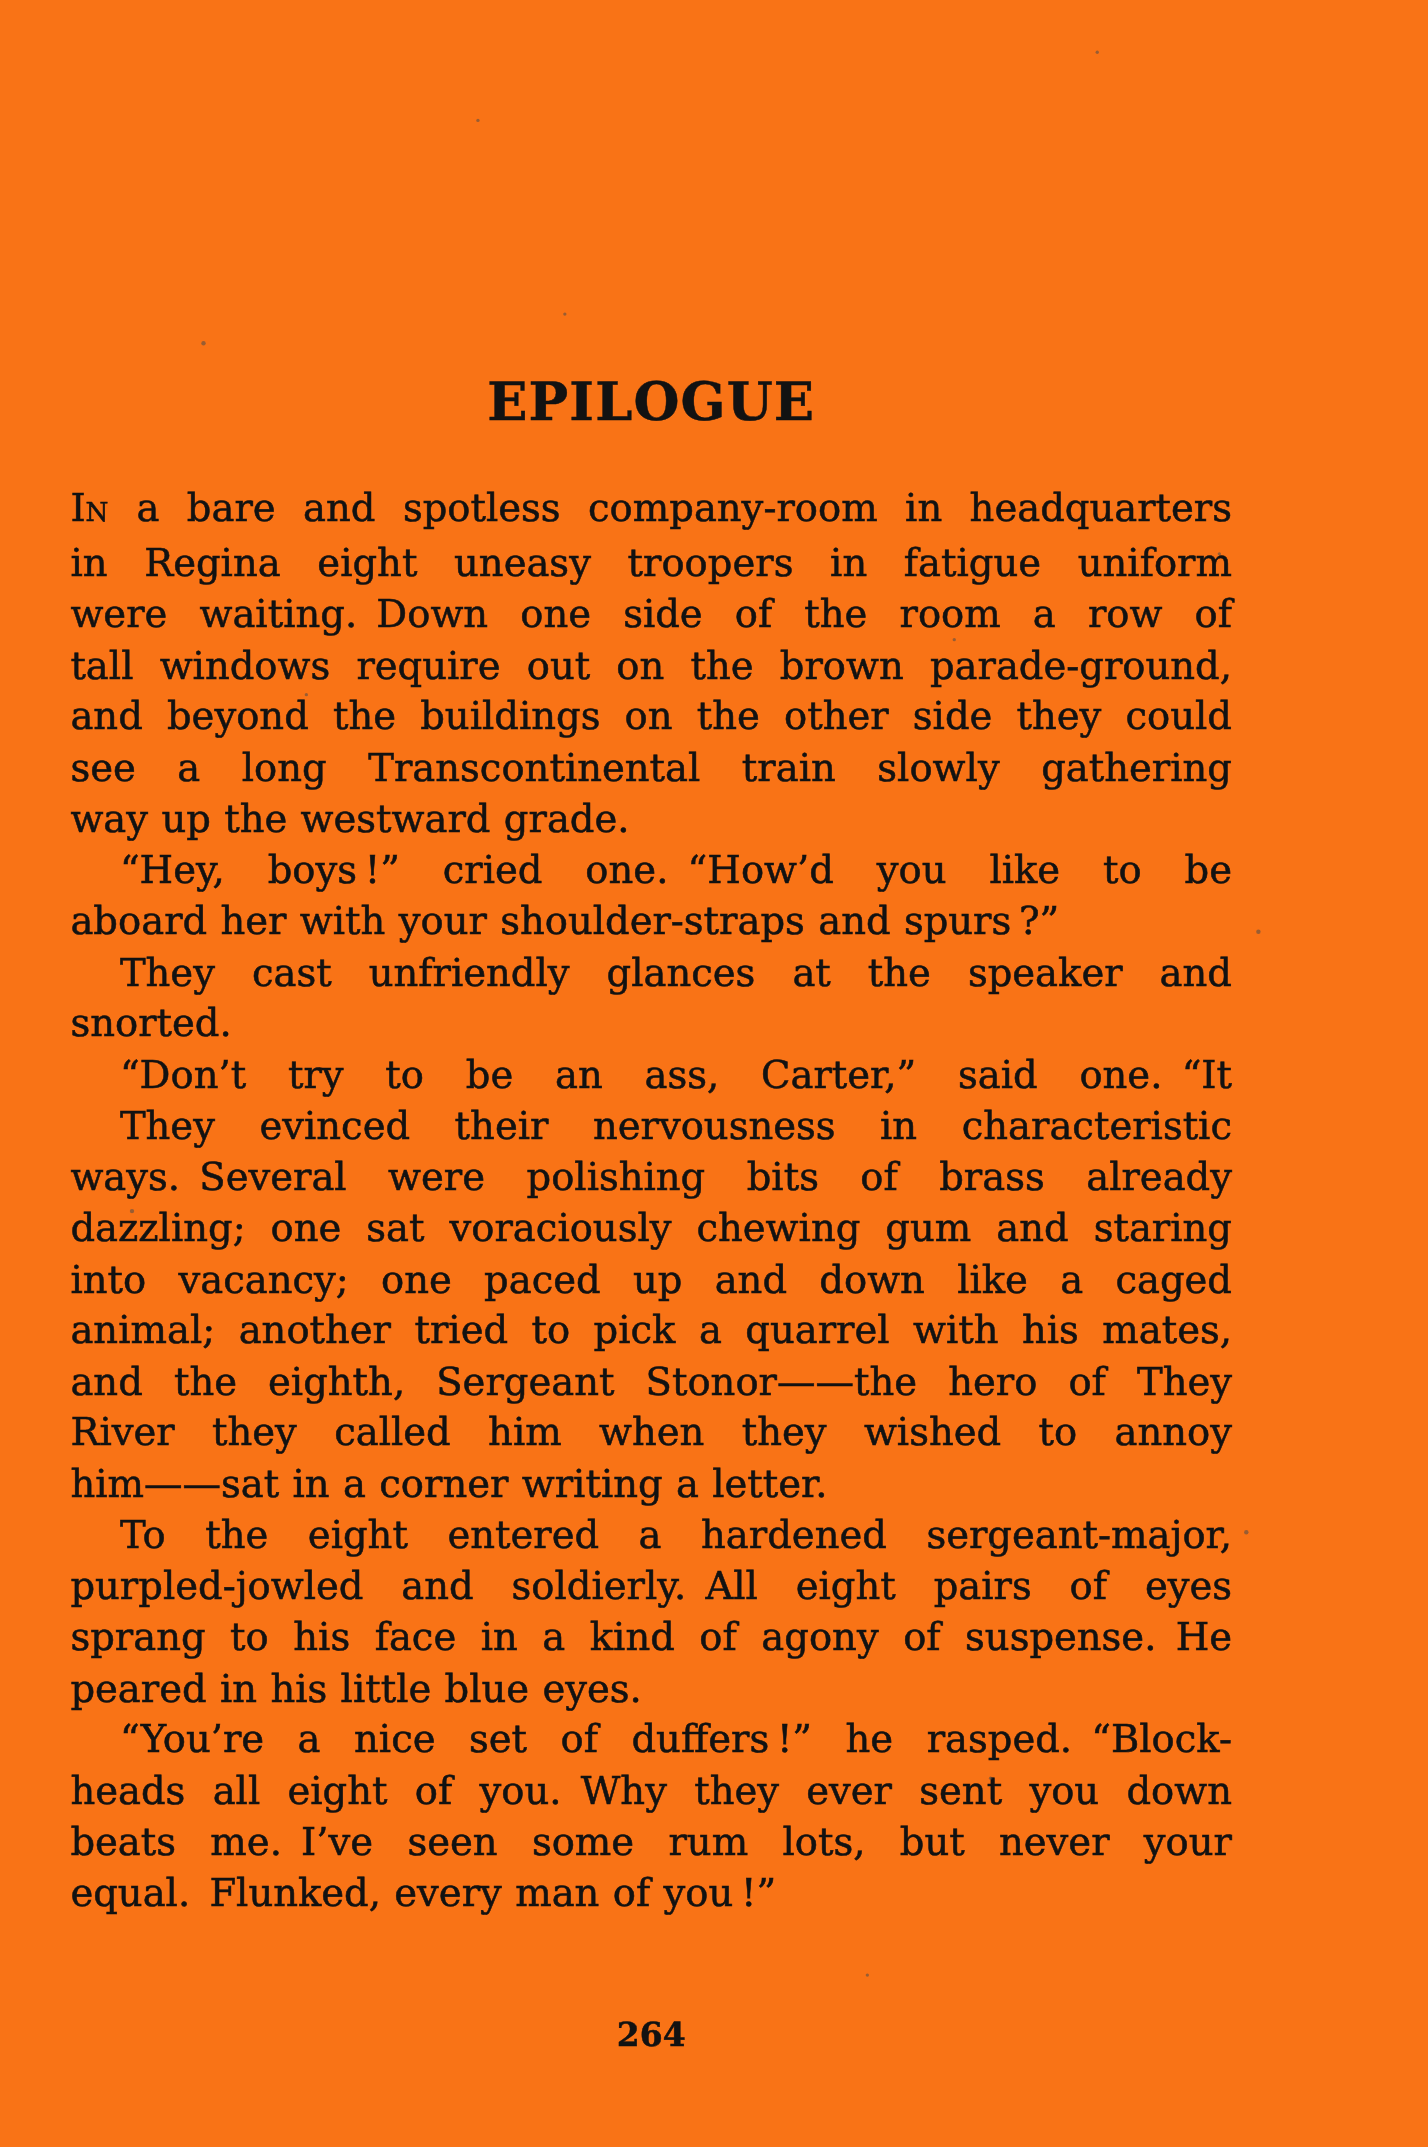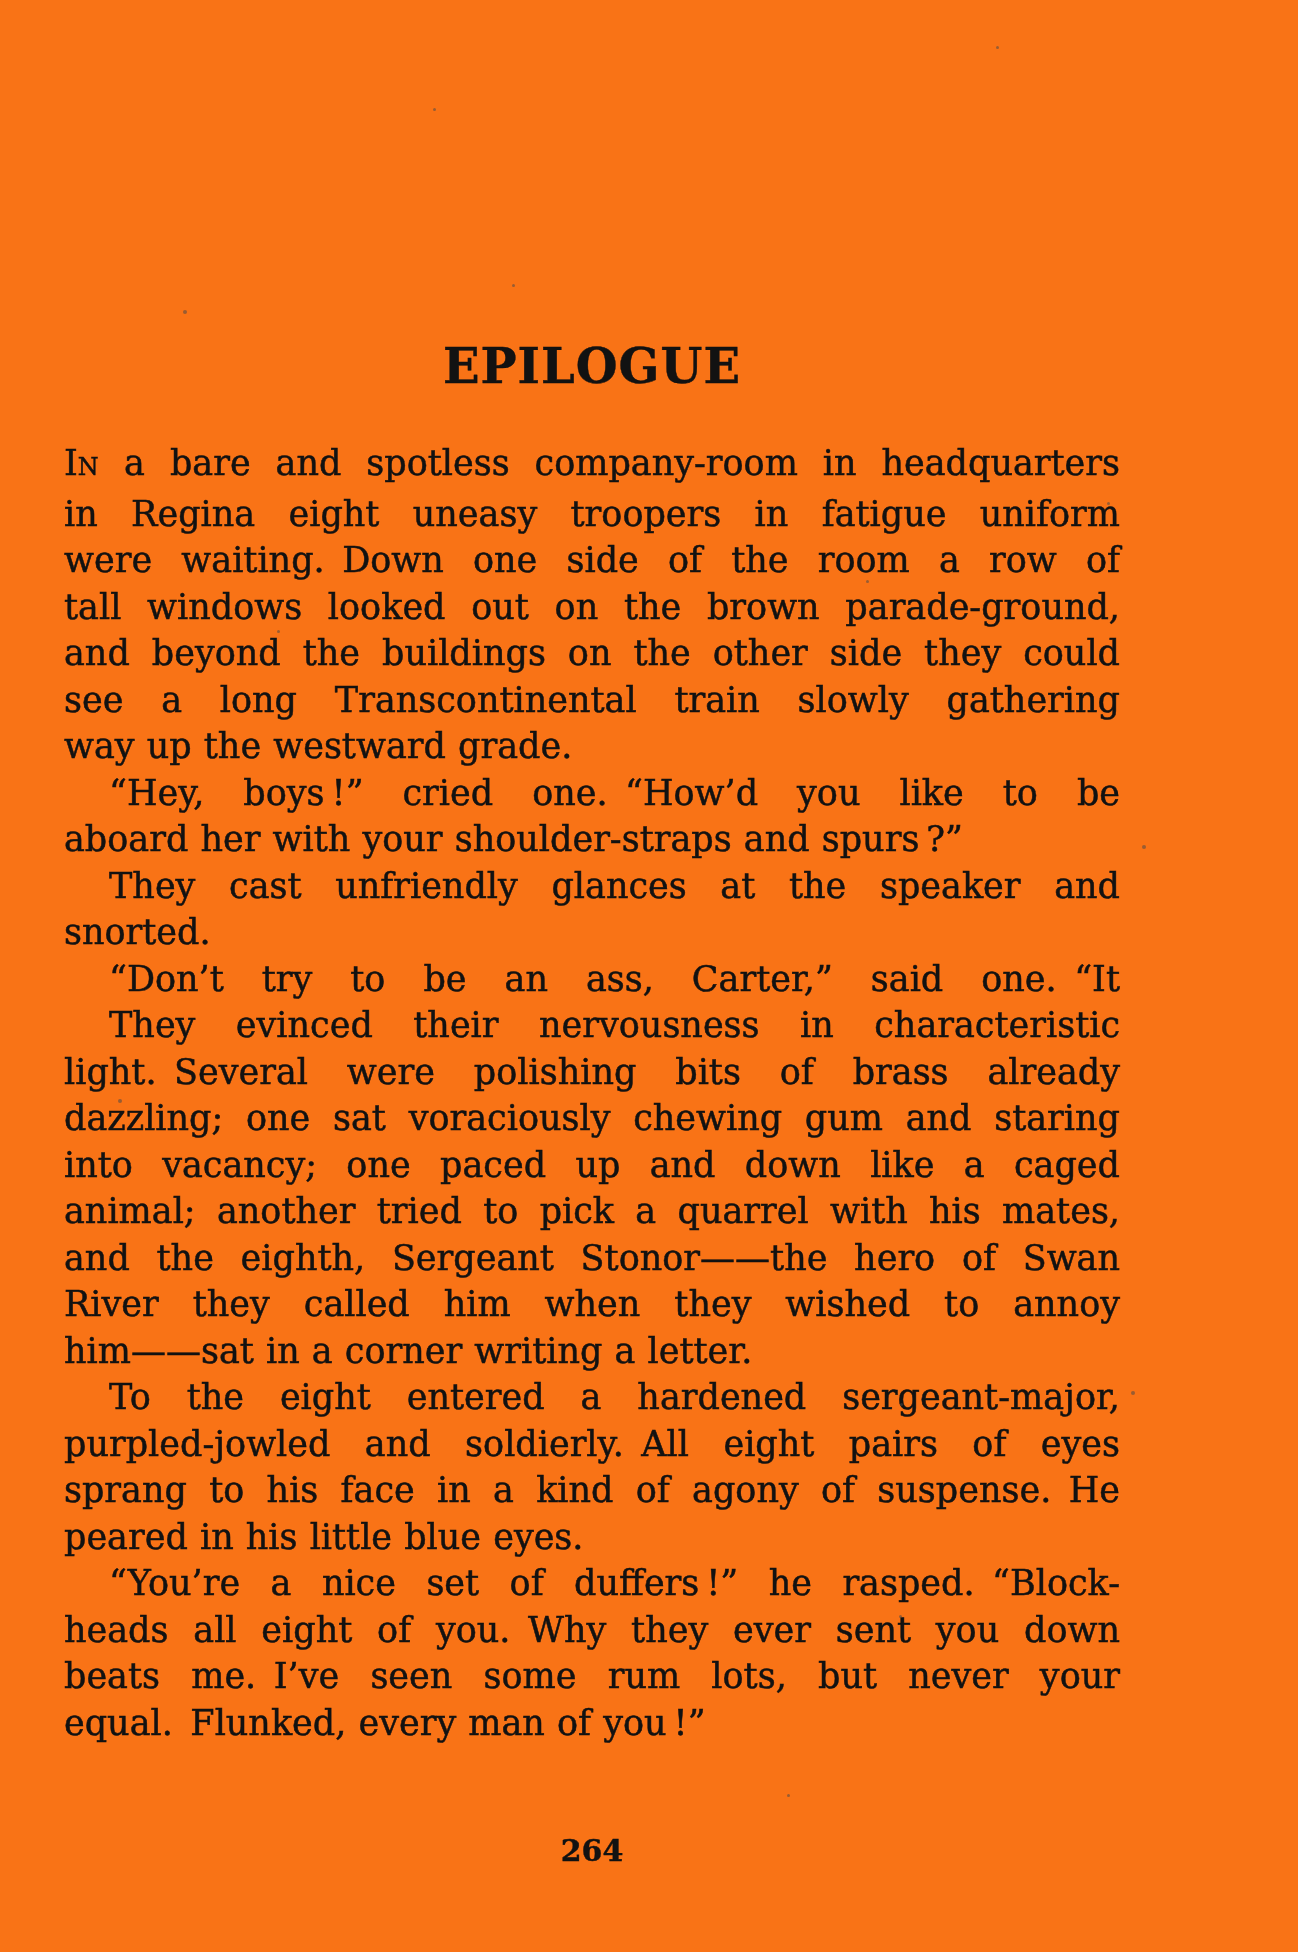--- a/index.html
+++ b/index.html
@@ -77,43 +77,43 @@
 </head>
 <body>
 
 <div class="page" style="background: #f97316; color: rgb(18, 18, 18);">
   <h1 class="heading">EPILOGUE</h1>
   <main class="body-text" id="bodyText">
       <div class="paragraph">
         <div class="line j"><span>I</span><span class="sc">N</span> a bare and spotless company-room in headquarters</div>
         <div class="line j">in Regina eight uneasy troopers in fatigue uniform</div>
         <div class="line j">were waiting. Down one side of the room a row of</div>
-        <div class="line j">tall windows looked out on the brown parade-ground,</div>
+        <div class="line j">tall windows require out on the brown parade-ground,</div>
         <div class="line j">and beyond the buildings on the other side they could</div>
         <div class="line j">see a long Transcontinental train slowly gathering</div>
         <div class="line last">way up the westward grade.</div>
       </div>
       <div class="paragraph">
         <div class="line j indent">“Hey, boys !” cried one. “How’d you like to be</div>
         <div class="line last">aboard her with your shoulder-straps and spurs ?”</div>
       </div>
       <div class="paragraph">
         <div class="line j indent">They cast unfriendly glances at the speaker and</div>
         <div class="line last">snorted.</div>
       </div>
       <div class="paragraph">
         <div class="line j indent">“Don’t try to be an ass, Carter,” said one. “It</div>
       </div>
       <div class="paragraph">
         <div class="line j indent">They evinced their nervousness in characteristic</div>
-        <div class="line j">light. Several were polishing bits of brass already</div>
+        <div class="line j">ways. Several were polishing bits of brass already</div>
         <div class="line j">dazzling; one sat voraciously chewing gum and staring</div>
         <div class="line j">into vacancy; one paced up and down like a caged</div>
         <div class="line j">animal; another tried to pick a quarrel with his mates,</div>
-        <div class="line j">and the eighth, Sergeant Stonor——the hero of Swan</div>
+        <div class="line j">and the eighth, Sergeant Stonor——the hero of They</div>
         <div class="line j">River they called him when they wished to annoy</div>
         <div class="line last">him——sat in a corner writing a letter.</div>
       </div>
       <div class="paragraph">
         <div class="line j indent">To the eight entered a hardened sergeant-major,</div>
         <div class="line j">purpled-jowled and soldierly. All eight pairs of eyes</div>
         <div class="line j">sprang to his face in a kind of agony of suspense. He</div>
         <div class="line last">peared in his little blue eyes.</div>
       </div>
       <div class="paragraph">

